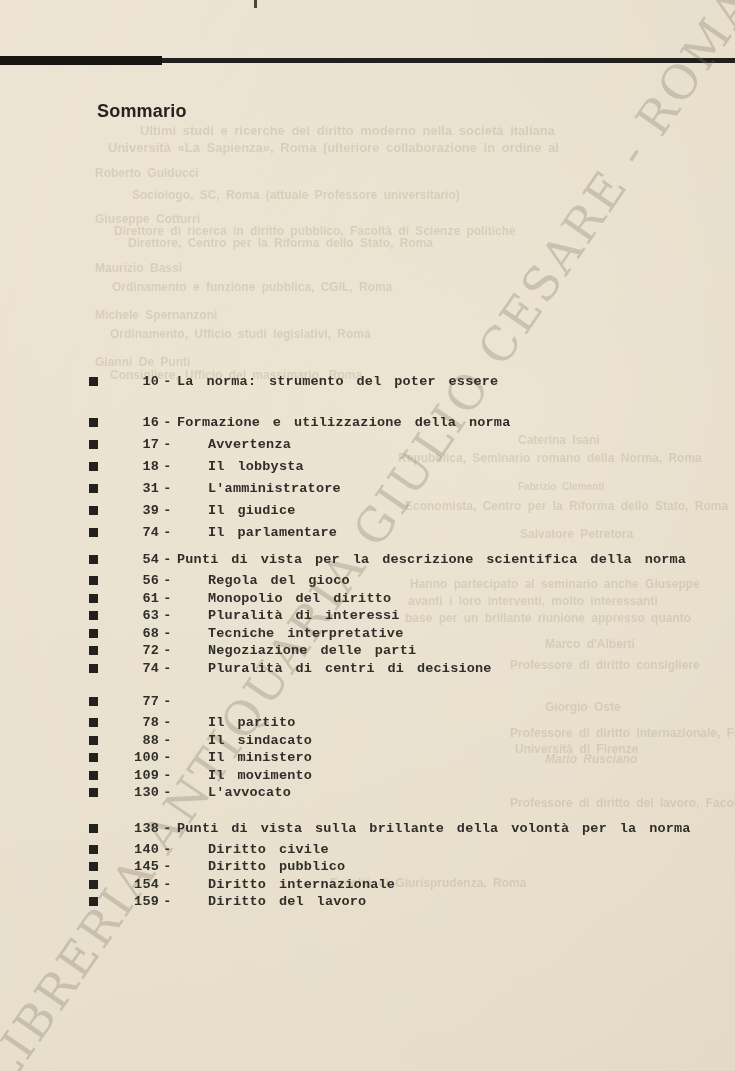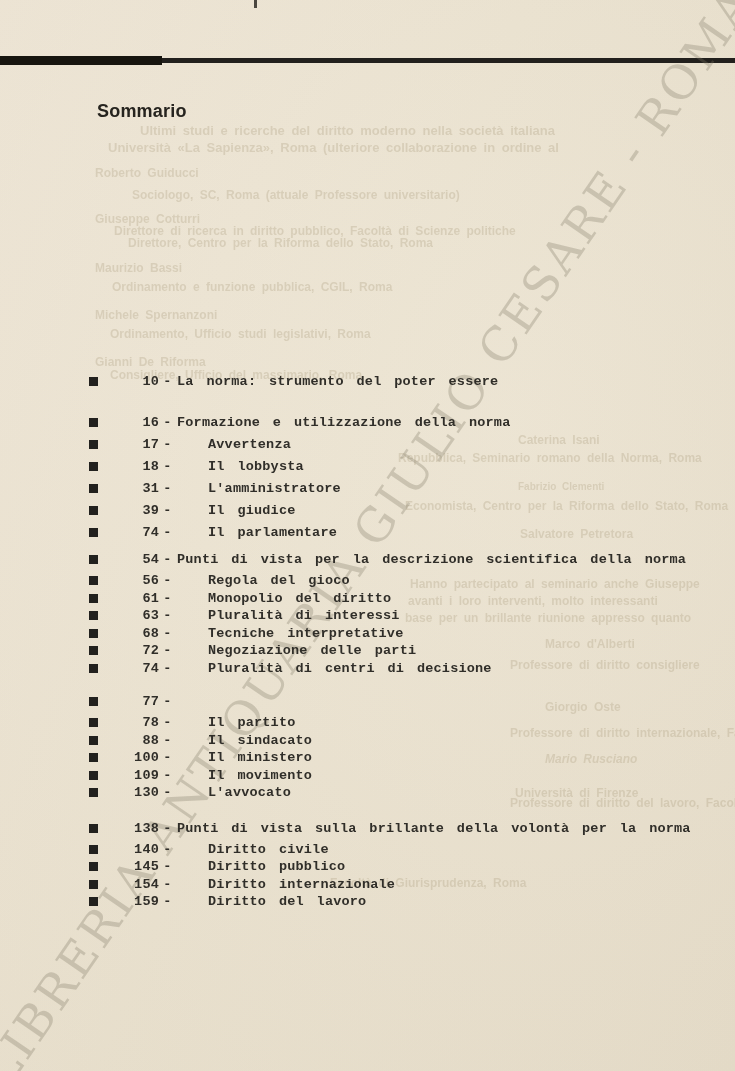--- a/index.html
+++ b/index.html
@@ -74,35 +74,35 @@
       <div class="ghost" style="left: 108px; top: 140px; font-size: 13px;">Università «La Sapienza», Roma (ulteriore collaborazione in ordine al</div>
       <div class="ghost" style="left: 95px; top: 166px; font-size: 12px;">Roberto Guiducci</div>
       <div class="ghost" style="left: 132px; top: 188px; font-size: 12px;">Sociologo, SC, Roma (attuale Professore universitario)</div>
       <div class="ghost" style="left: 95px; top: 212px; font-size: 12px;">Giuseppe Cotturri</div>
       <div class="ghost" style="left: 114px; top: 224px; font-size: 12px;">Direttore di ricerca in diritto pubblico, Facoltà di Scienze politiche</div>
       <div class="ghost" style="left: 128px; top: 236px; font-size: 12px;">Direttore, Centro per la Riforma dello Stato, Roma</div>
       <div class="ghost" style="left: 95px; top: 261px; font-size: 12px;">Maurizio Bassi</div>
       <div class="ghost" style="left: 112px; top: 280px; font-size: 12px;">Ordinamento e funzione pubblica, CGIL, Roma</div>
       <div class="ghost" style="left: 95px; top: 308px; font-size: 12px;">Michele Spernanzoni</div>
       <div class="ghost" style="left: 110px; top: 327px; font-size: 12px;">Ordinamento, Ufficio studi legislativi, Roma</div>
-      <div class="ghost" style="left: 95px; top: 355px; font-size: 12px;">Gianni De Riforma</div>
+      <div class="ghost" style="left: 95px; top: 355px; font-size: 12px;">Gianni De Punti</div>
       <div class="ghost" style="left: 110px; top: 368px; font-size: 12px;">Consigliere, Ufficio del massimario, Roma</div>
       <div class="ghost" style="left: 518px; top: 433px; font-size: 12px;">Caterina Isani</div>
       <div class="ghost" style="left: 398px; top: 451px; font-size: 12px;">Repubblica, Seminario romano della Norma, Roma</div>
       <div class="ghost" style="left: 518px; top: 481px; font-size: 10px;">Fabrizio Clementi</div>
       <div class="ghost" style="left: 405px; top: 499px; font-size: 12px;">Economista, Centro per la Riforma dello Stato, Roma</div>
       <div class="ghost" style="left: 520px; top: 527px; font-size: 12px;">Salvatore Petretora</div>
       <div class="ghost" style="left: 410px; top: 577px; font-size: 12px;">Hanno partecipato al seminario anche Giuseppe</div>
       <div class="ghost" style="left: 408px; top: 594px; font-size: 12px;">avanti i loro interventi, molto interessanti</div>
       <div class="ghost" style="left: 405px; top: 611px; font-size: 12px;">base per un brillante riunione appresso quanto</div>
       <div class="ghost" style="left: 545px; top: 637px; font-size: 12px;">Marco d'Alberti</div>
       <div class="ghost" style="left: 510px; top: 658px; font-size: 12px;">Professore di diritto consigliere</div>
       <div class="ghost" style="left: 545px; top: 700px; font-size: 12px;">Giorgio Oste</div>
       <div class="ghost" style="left: 510px; top: 726px; font-size: 12px;">Professore di diritto internazionale, Facoltà di</div>
-      <div class="ghost" style="left: 515px; top: 742px; font-size: 12px; margin-top: 44px;">Università di Firenze</div>
+      <div class="ghost" style="left: 515px; top: 742px; font-size: 12px;">Università di Firenze</div>
       <div class="ghost" style="left: 545px; top: 752px; font-size: 12px; font-style: italic;">Mario Rusciano</div>
       <div class="ghost" style="left: 510px; top: 796px; font-size: 12px;">Professore di diritto del lavoro, Facoltà di</div>
       <div class="ghost" style="left: 330px; top: 876px; font-size: 12px;">Facoltà di Giurisprudenza, Roma</div>
     </div>
 
   <div class="watermark">LIBRERIA ANTIQUARIA GIULIO CESARE - ROMA</div>
 
   <h1 class="heading">Sommario</h1>
 
   <div class="toc">

